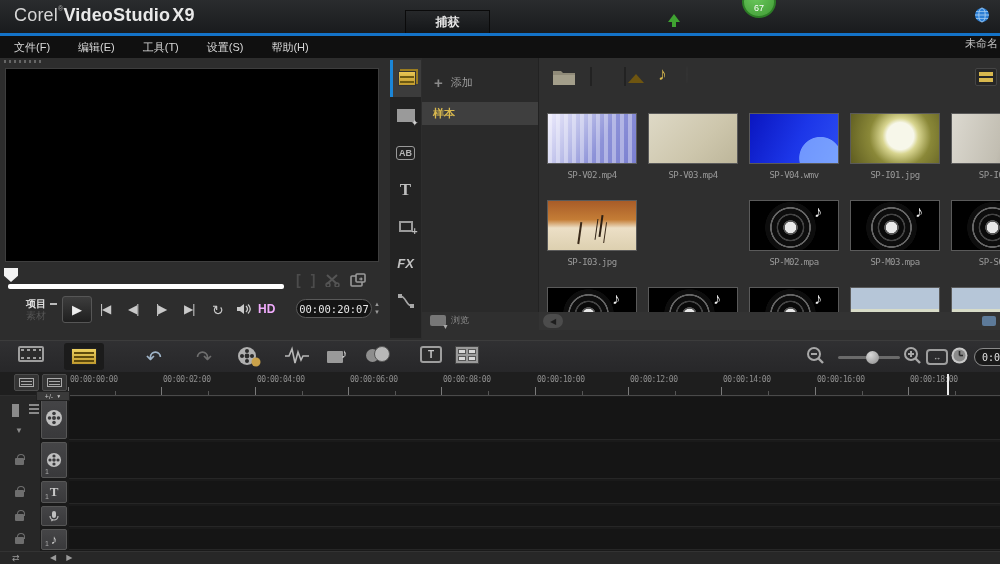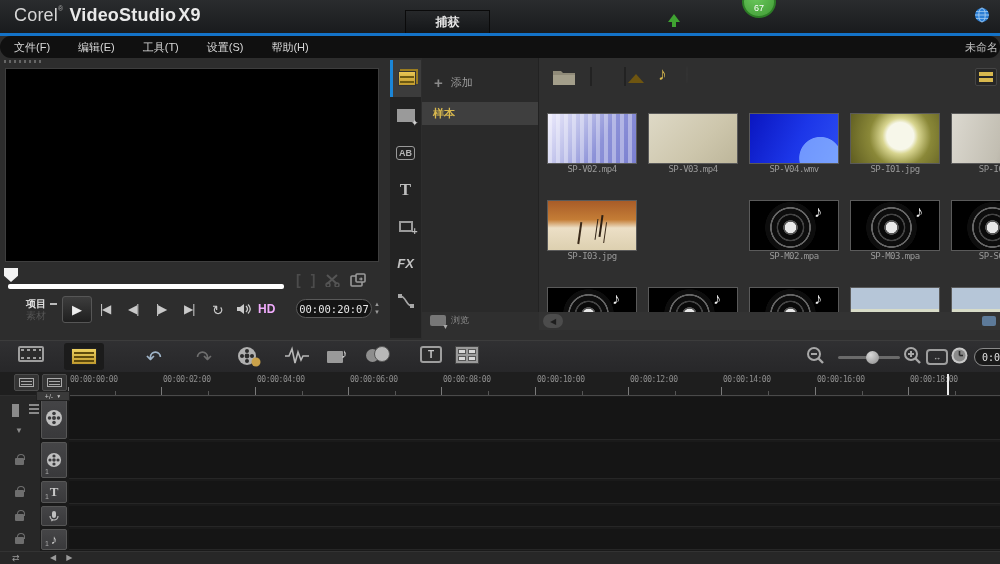--- a/index.html
+++ b/index.html
@@ -8,38 +8,38 @@
   .app { position:relative; width:1000px; height:564px; background:#2d2d2d; overflow:hidden; }
   .abs { position:absolute; }
 
   
   .topbar { position:absolute; left:0; top:0; width:1000px; height:33px;
     background:linear-gradient(#2a2c2e,#191b1d); }
   .blueline { position:absolute; left:0; top:33px; width:1000px; height:3px; background:#1473c8; }
   .logo { position:absolute; left:14px; top:5px; color:#e9e9e9; font-size:18px; letter-spacing:.2px; }
   .logo .lt { font-weight:300; color:#d6d6d6; }
   .logo .reg { font-size:7px; vertical-align:top; color:#aaa; }
-  .logo .bd { font-weight:bold; margin-left:6px; }
+  .logo .bd { font-weight:bold; }
   .logo .vx { font-weight:700; margin-left:2px; }
   .tabs { position:absolute; left:405px; top:10px; display:flex;flex-direction:column; }
   .tab { width:85px; height:23px; display:flex; align-items:center; justify-content:center;
     background:linear-gradient(#26282a,#141618); border:1px solid #0a0a0a; border-bottom:none;
     color:#e6e6e6; font-size:12px; font-weight:bold; }
   .tab.active { background:linear-gradient(#33aef0,#1285cf); color:#fff; }
   .uparrow { position:absolute; left:668px; top:14px; width:0; height:0;
     border-left:6px solid transparent; border-right:6px solid transparent; border-bottom:8px solid #3fa331; }
   .uparrow::after { content:""; position:absolute; left:-2px; top:8px; width:4px; height:5px; background:#3fa331; }
   .badge67 { position:absolute; left:742px; top:-14px; width:34px; height:32px; border-radius:50%;
     background:radial-gradient(circle at 40% 30%,#6cc95e,#3f9a34); border:2px solid #2d7d26;
     display:flex; align-items:flex-end; justify-content:center; color:#fff; font-size:9px; padding-bottom:3px; }
   .globe { position:absolute; right:10px; top:7px; }
 
   
   .menubar { position:absolute; left:0; top:36px; width:1000px; height:22px; background:#101010;
-    display:flex; align-items:center; color:#d8d8d8; font-size:11px;border-radius:11px; }
+    display:flex; align-items:flex-start; color:#d8d8d8; font-size:11px; }
   .menubar .mi { padding:0 14px; height:22px; display:flex; align-items:center; }
   .menubar .proj { margin-left:auto; padding-right:2px; color:#c0c0c0; }
 
   
   .main { position:absolute; left:0; top:58px; width:1000px; height:282px; background:#2d2d2d; }
   .dots { height:3px; background:repeating-linear-gradient(90deg,#666 0 2px,transparent 2px 5px); }
 
   
   .preview { position:absolute; left:0; top:0; width:388px; height:282px; }
   .videoarea { position:absolute; left:5px; top:10px; width:374px; height:194px; background:#000;
@@ -103,21 +103,21 @@
   .sphere { width:20px; height:20px; border-radius:50%; background:radial-gradient(circle at 35% 30%,#f0b050,#9a5c14 65%,#5e3406); border:1px solid #333; }
   .viewbox { width:22px; height:18px; background:#262626; border:1px solid #454545; border-radius:2px;
     display:flex; flex-direction:column; justify-content:center; gap:2px; padding:2px 3px; }
   .viewbox i { display:block; height:4px; background:#d8b84e; }
   .libsep { position:absolute; left:116px; top:0; width:1px; height:254px; background:#222; }
 
   
   .thumbs { position:absolute; left:117px; top:0; right:0; height:254px; overflow:hidden; }
   .titem { position:absolute; width:96px; text-align:center; }
   .tbox { width:90px; height:51px; margin:0 auto; border:1px solid #5a5a5a; position:relative; background:#000; }
-  .tlabel { font-size:9px; color:#9a9a9a; font-family:"DejaVu Sans Mono",monospace; letter-spacing:-0.5px;text-align:center; }
+  .tlabel { margin-top:6px; font-size:9px; color:#9a9a9a; font-family:"DejaVu Sans Mono",monospace; letter-spacing:-0.5px;text-align:center; }
   .tbox[data-kind="pixels"] { background:linear-gradient(120deg,#eceafc,#b9bce8 35%,#8d92d8 60%,#7a7fd0),
     repeating-linear-gradient(90deg,rgba(255,255,255,.35) 0 4px,transparent 4px 8px); background-blend-mode:overlay; }
   .tbox[data-kind="beige"] { background:linear-gradient(135deg,#ded9c6,#cdc6ac 60%,#bdb69a); }
   .tbox[data-kind="blue"] { background:linear-gradient(115deg,#0a16c0,#1c36e8 55%,#2c4df2),
     radial-gradient(circle at 80% 90%,#5d79f5 0 25%,transparent 26%); background-blend-mode:screen; }
   .tbox[data-kind="dandelion"] { background:radial-gradient(circle at 56% 45%,#f7f7ea 0 24%,#d8d590 32%,#8a8838 55%,#5e5c20); }
   .tbox[data-kind="wintertree"] { background:linear-gradient(105deg,#dcd9d0,#c2beb2 55%,#8e897c),
     repeating-linear-gradient(75deg,rgba(60,55,45,.25) 0 2px,transparent 2px 12px); }
   .tbox[data-kind="desert"] { background:linear-gradient(180deg,#a85c28 0%,#c47d36 38%,#ecdfc6 55%,#ddd0b0 100%); }
   .tbox[data-kind="desert"]::after { content:""; position:absolute; left:52px; top:14px; width:2px; height:22px;

